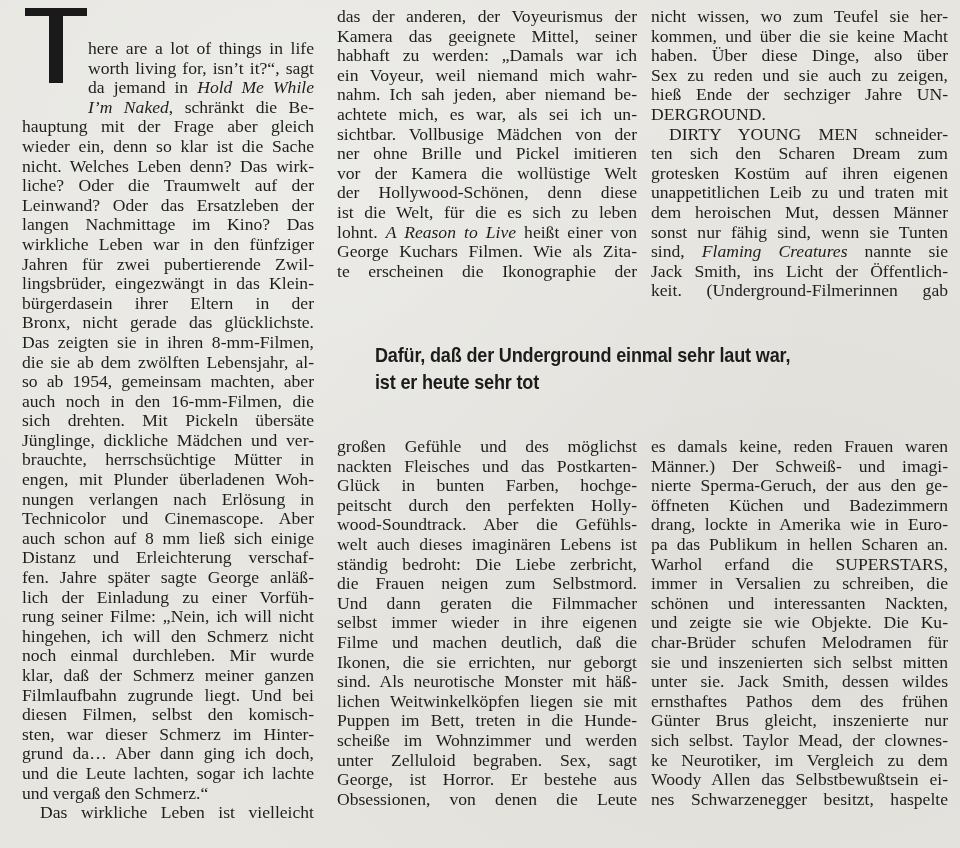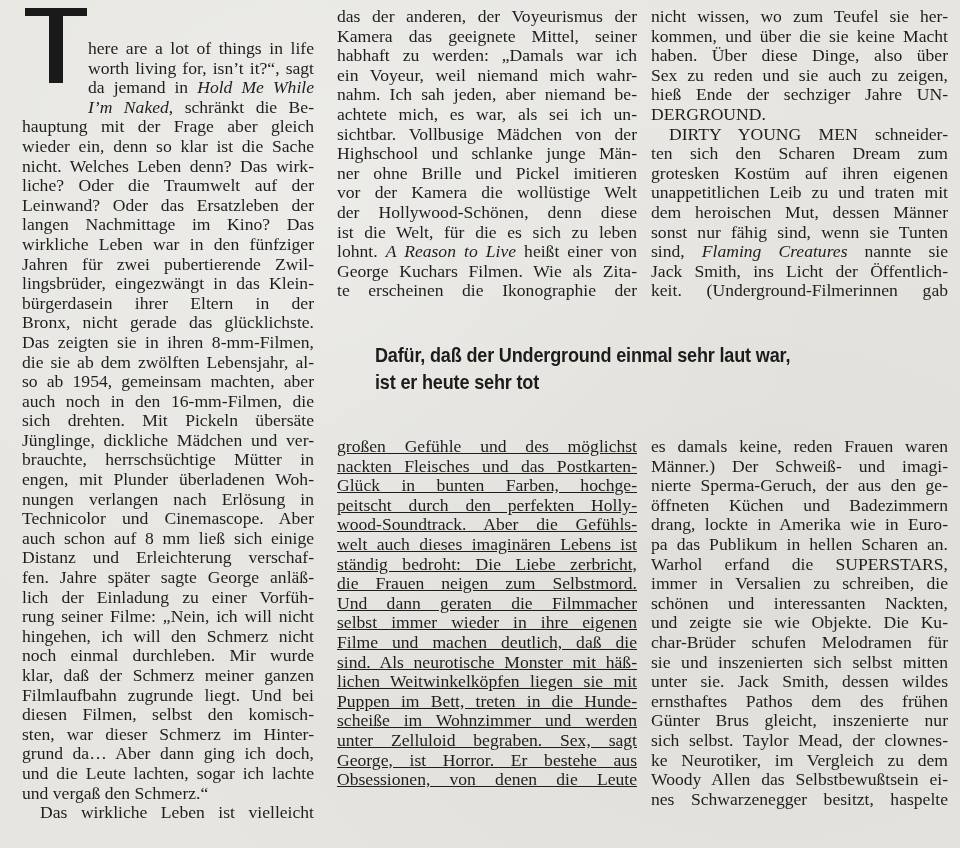--- a/index.html
+++ b/index.html
@@ -27,21 +27,21 @@
     white-space: nowrap;
     text-align: justify;
     text-align-last: justify;
     height: 19.6px;
   }
   .line.last { text-align-last: left; }
   .line.indent { padding-left: 18px; }
   .line.hang { padding-left: 66px; }
   .col1 { left: 22px; top: 7px; width: 292px; margin-top: 32px; }
   .col2a { left: 337px; top: 7px; width: 300px; }
-  .col2b { left: 337px; top: 437px; width: 300px; text-decoration: underline; }
+  .col2b { left: 337px; top: 437px; width: 300px; }
   .col3a { left: 651px; top: 7px; width: 297px; }
   .col3b { left: 651px; top: 437px; width: 297px; }
   .dropcap {
     position: absolute; left: 25px; top: 8px;
     width: 62px; height: 75px;
   }
   .dropcap .bar { position: absolute; left: 0; top: 0; width: 62px; height: 8px; background: #1a1a1a; }
   .dropcap .stem { position: absolute; left: 24px; top: 0; width: 14px; height: 75px; background: #1a1a1a; }
   .headline {
     position: absolute; left: 375px; top: 341px; width: 560px;
@@ -120,21 +120,20 @@
   </div>
 
   <div class="col col2a">
     <span class="line">das der anderen, der Voyeurismus der</span>
     <span class="line">Kamera das geeignete Mittel, seiner</span>
     <span class="line">habhaft zu werden: „Damals war ich</span>
     <span class="line">ein Voyeur, weil niemand mich wahr-</span>
     <span class="line">nahm. Ich sah jeden, aber niemand be-</span>
     <span class="line">achtete mich, es war, als sei ich un-</span>
     <span class="line">sichtbar. Vollbusige Mädchen von der</span>
-    <span class="line">Highschool und schlanke junge Män-</span>
     <span class="line">ner ohne Brille und Pickel imitieren</span>
     <span class="line">vor der Kamera die wollüstige Welt</span>
     <span class="line">der Hollywood-Schönen, denn diese</span>
     <span class="line">ist die Welt, für die es sich zu leben</span>
     <span class="line" id="c2l12">lohnt. <em>A Reason to Live</em> heißt einer von</span>
     <span class="line">George Kuchars Filmen. Wie als Zita-</span>
     <span class="line">te erscheinen die Ikonographie der</span>
   </div>
 
   <div class="headline">
@@ -147,20 +146,21 @@
     <span class="line">nackten Fleisches und das Postkarten-</span>
     <span class="line">Glück in bunten Farben, hochge-</span>
     <span class="line">peitscht durch den perfekten Holly-</span>
     <span class="line">wood-Soundtrack. Aber die Gefühls-</span>
     <span class="line">welt auch dieses imaginären Lebens ist</span>
     <span class="line">ständig bedroht: Die Liebe zerbricht,</span>
     <span class="line">die Frauen neigen zum Selbstmord.</span>
     <span class="line">Und dann geraten die Filmmacher</span>
     <span class="line">selbst immer wieder in ihre eigenen</span>
     <span class="line">Filme und machen deutlich, daß die</span>
+    <span class="line">Ikonen, die sie errichten, nur geborgt</span>
     <span class="line">sind. Als neurotische Monster mit häß-</span>
     <span class="line">lichen Weitwinkelköpfen liegen sie mit</span>
     <span class="line">Puppen im Bett, treten in die Hunde-</span>
     <span class="line">scheiße im Wohnzimmer und werden</span>
     <span class="line">unter Zelluloid begraben. Sex, sagt</span>
     <span class="line">George, ist Horror. Er bestehe aus</span>
     <span class="line">Obsessionen, von denen die Leute</span>
   </div>
 
   <div class="col col3a">

